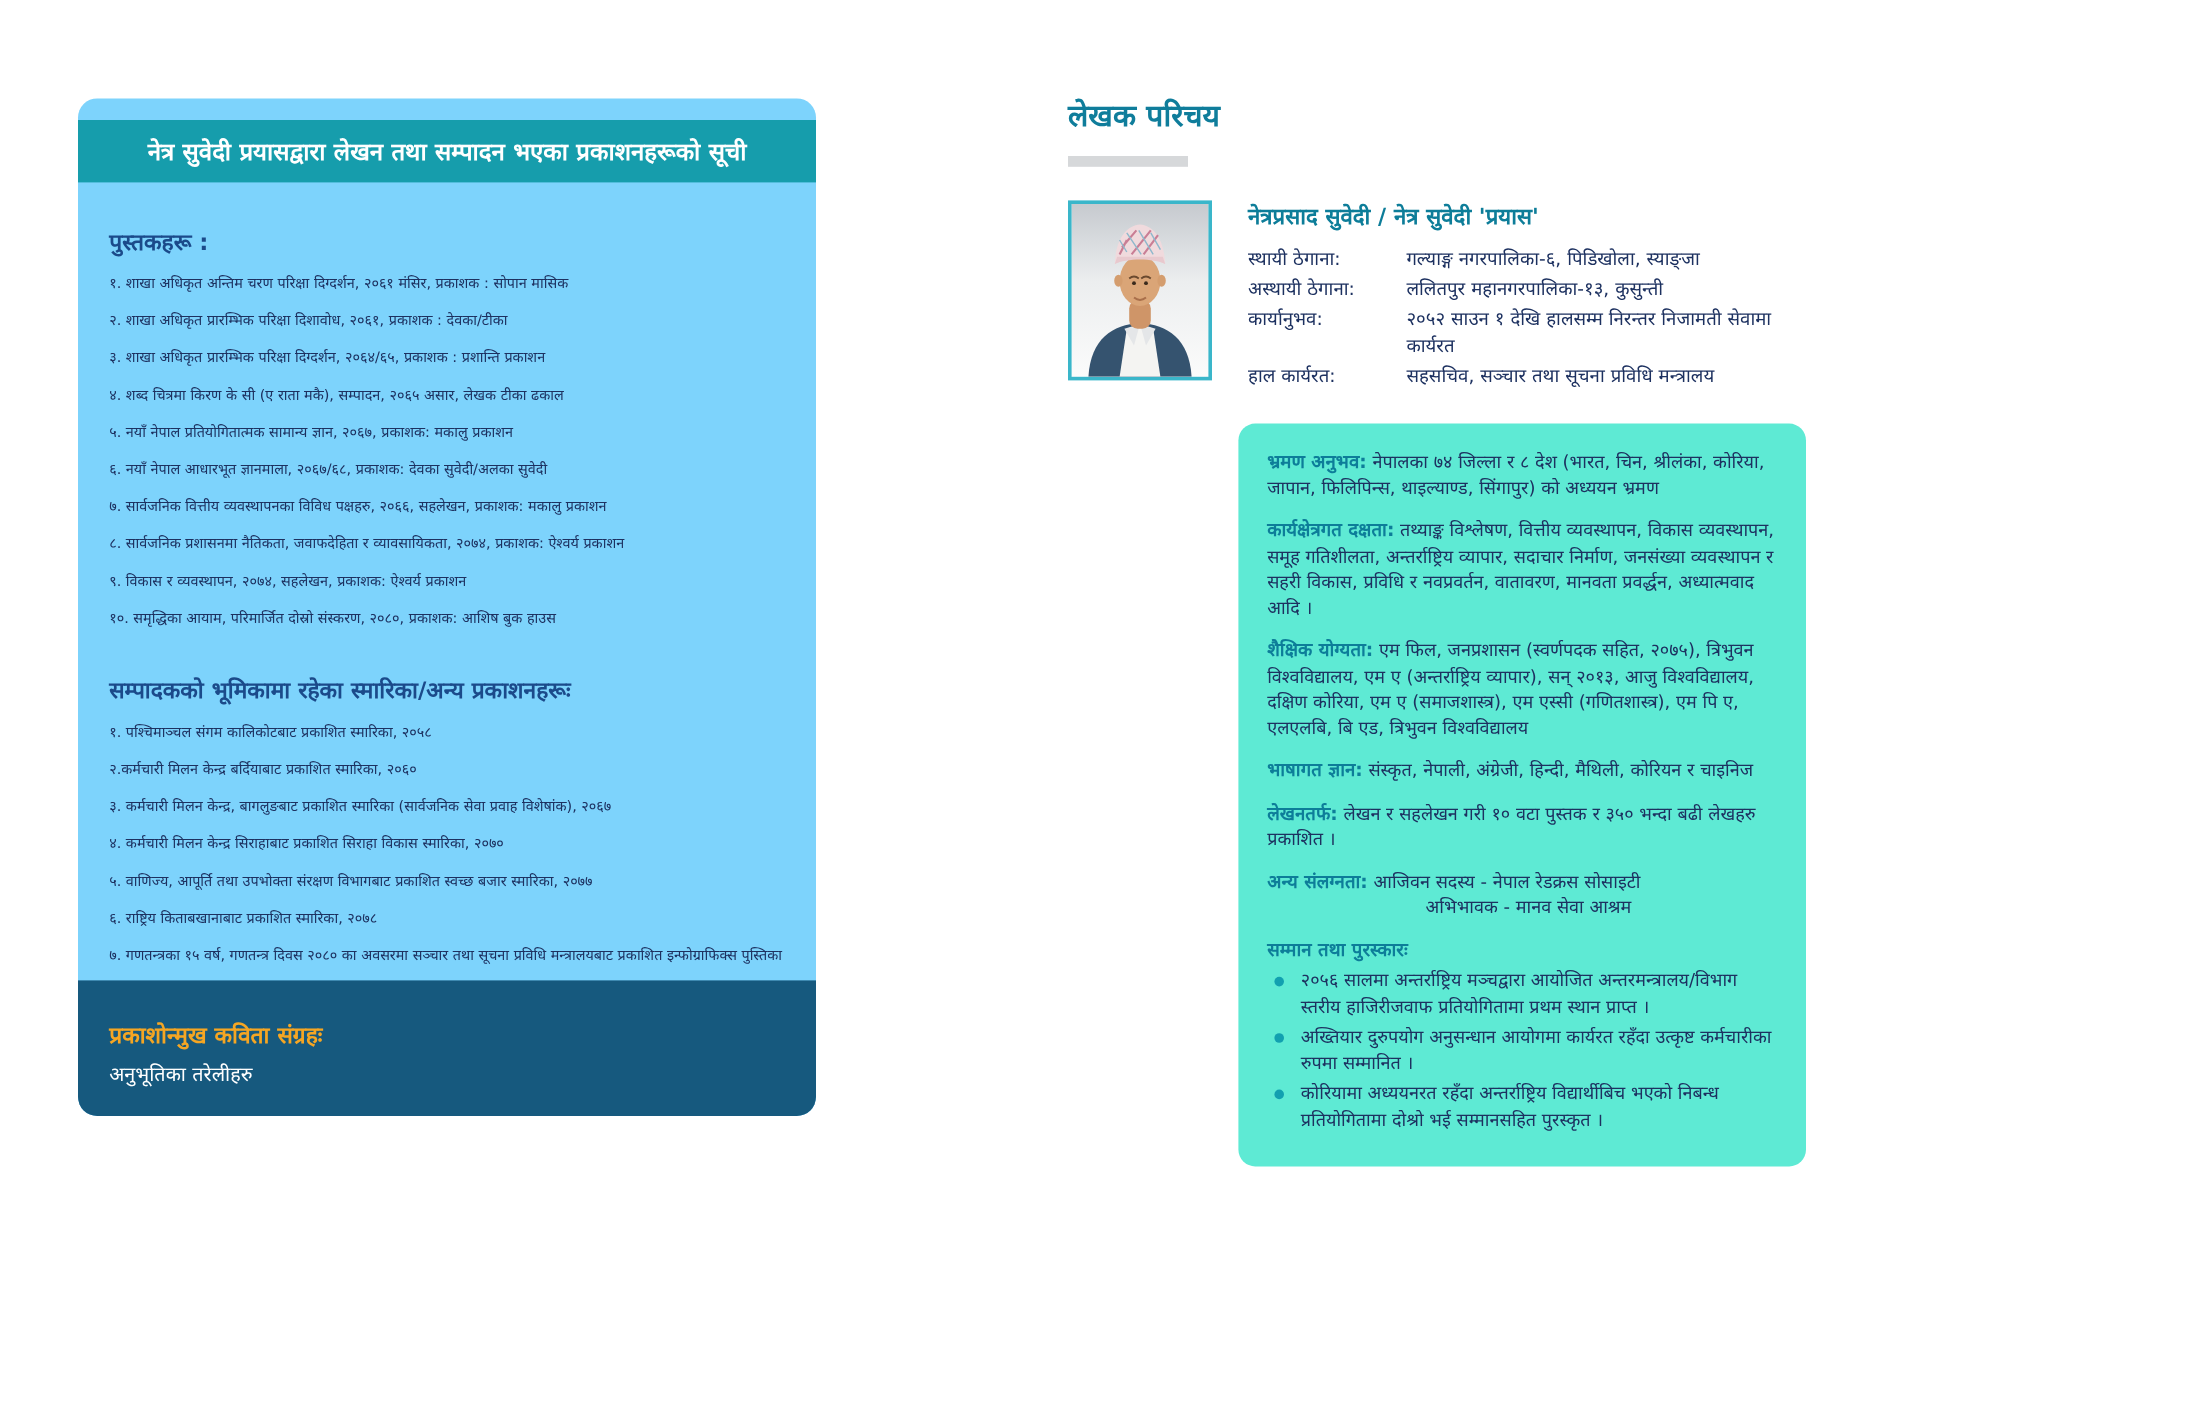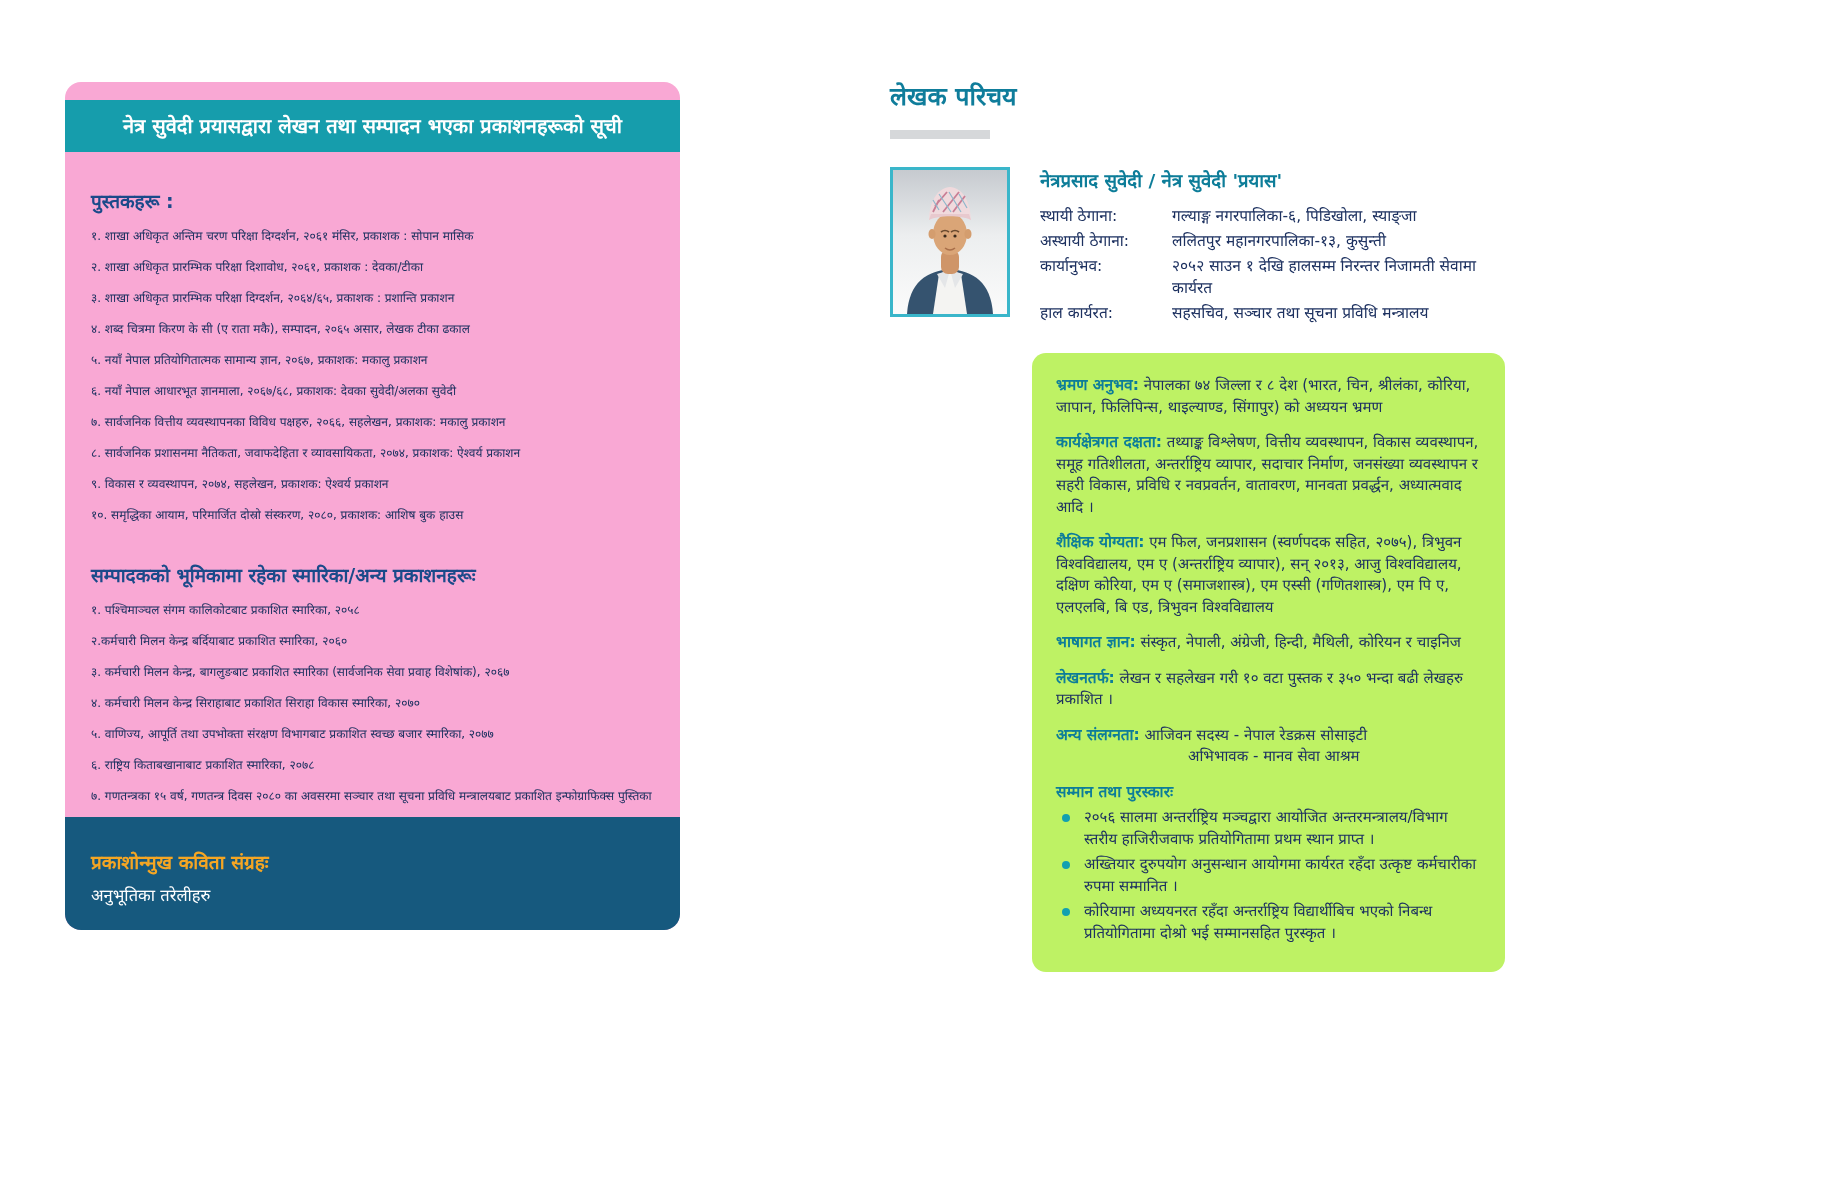--- a/index.html
+++ b/index.html
@@ -2,21 +2,21 @@
 <html><head>
 <meta charset="utf-8">
 <style>
   * { margin:0; padding:0; box-sizing:border-box; }
   body { background:#ffffff; font-family:"DejaVu Sans","Liberation Sans",sans-serif; }
   .canvas { position:relative; width:1828px; height:1182px; background:#ffffff; overflow:hidden; }
 
   
   .left-panel{
     position:absolute; left:65px; top:82px; width:615px; height:848px;
-    background:#f9a8d4; border-radius:16px; overflow:hidden;
+    background:#7dd3fc; border-radius:16px; overflow:hidden;
     display:flex; flex-direction:column;
   }
   .lp-header{
     margin-top:18px; background:#169dac; color:#ffffff;
     font-weight:bold; font-size:20px; line-height:26px;
     text-align:center; padding:13px 8px;
   }
   .lp-body{ flex:1; padding:36px 26px 0 26px; color:#1d3160; }
   .lp-section-title{ color:#1b4a8a; font-weight:bold; font-size:19px; margin-bottom:12px; }
   .lp-list{ list-style:none; }
@@ -42,21 +42,21 @@
     background:linear-gradient(#c6cacf 0%, #eceeef 45%, #fbfbfb 100%);
   }
   .author-info{ margin-left:30px; flex:1; }
   .author-name{ color:#0d7d99; font-weight:bold; font-size:18.5px; margin-bottom:13px; }
   .detail-row{ display:flex; font-size:15.5px; line-height:22px; color:#1d3160; margin-bottom:3px; }
   .detail-label{ width:132px; flex-shrink:0; }
   .detail-value{ flex:1; }
 
   .info-box{
     margin-left:142px; margin-top:26px; width:473px;
-    background:#bef264; border-radius:14px;
+    background:#5eead4; border-radius:14px;
     padding:22px 24px 24px 24px;
     color:#1d3160; font-size:15px; line-height:21.5px;
   }
   .ib-section{ margin-bottom:14px; }
   .ib-label{ color:#0d7d99; font-weight:bold; font-size:15.5px; }
   .ib-line2{ margin-left:132px; }
   .ib-awards-title{ color:#0d7d99; font-weight:bold; font-size:15.5px; margin-bottom:4px; }
   .ib-bullet{ display:flex; margin-bottom:4px; }
   .ib-dot{ width:8px; height:8px; border-radius:50%; background:#12a0b0; flex-shrink:0; margin:7px 14px 0 6px; }
   .ib-bullet-text{ flex:1; }

